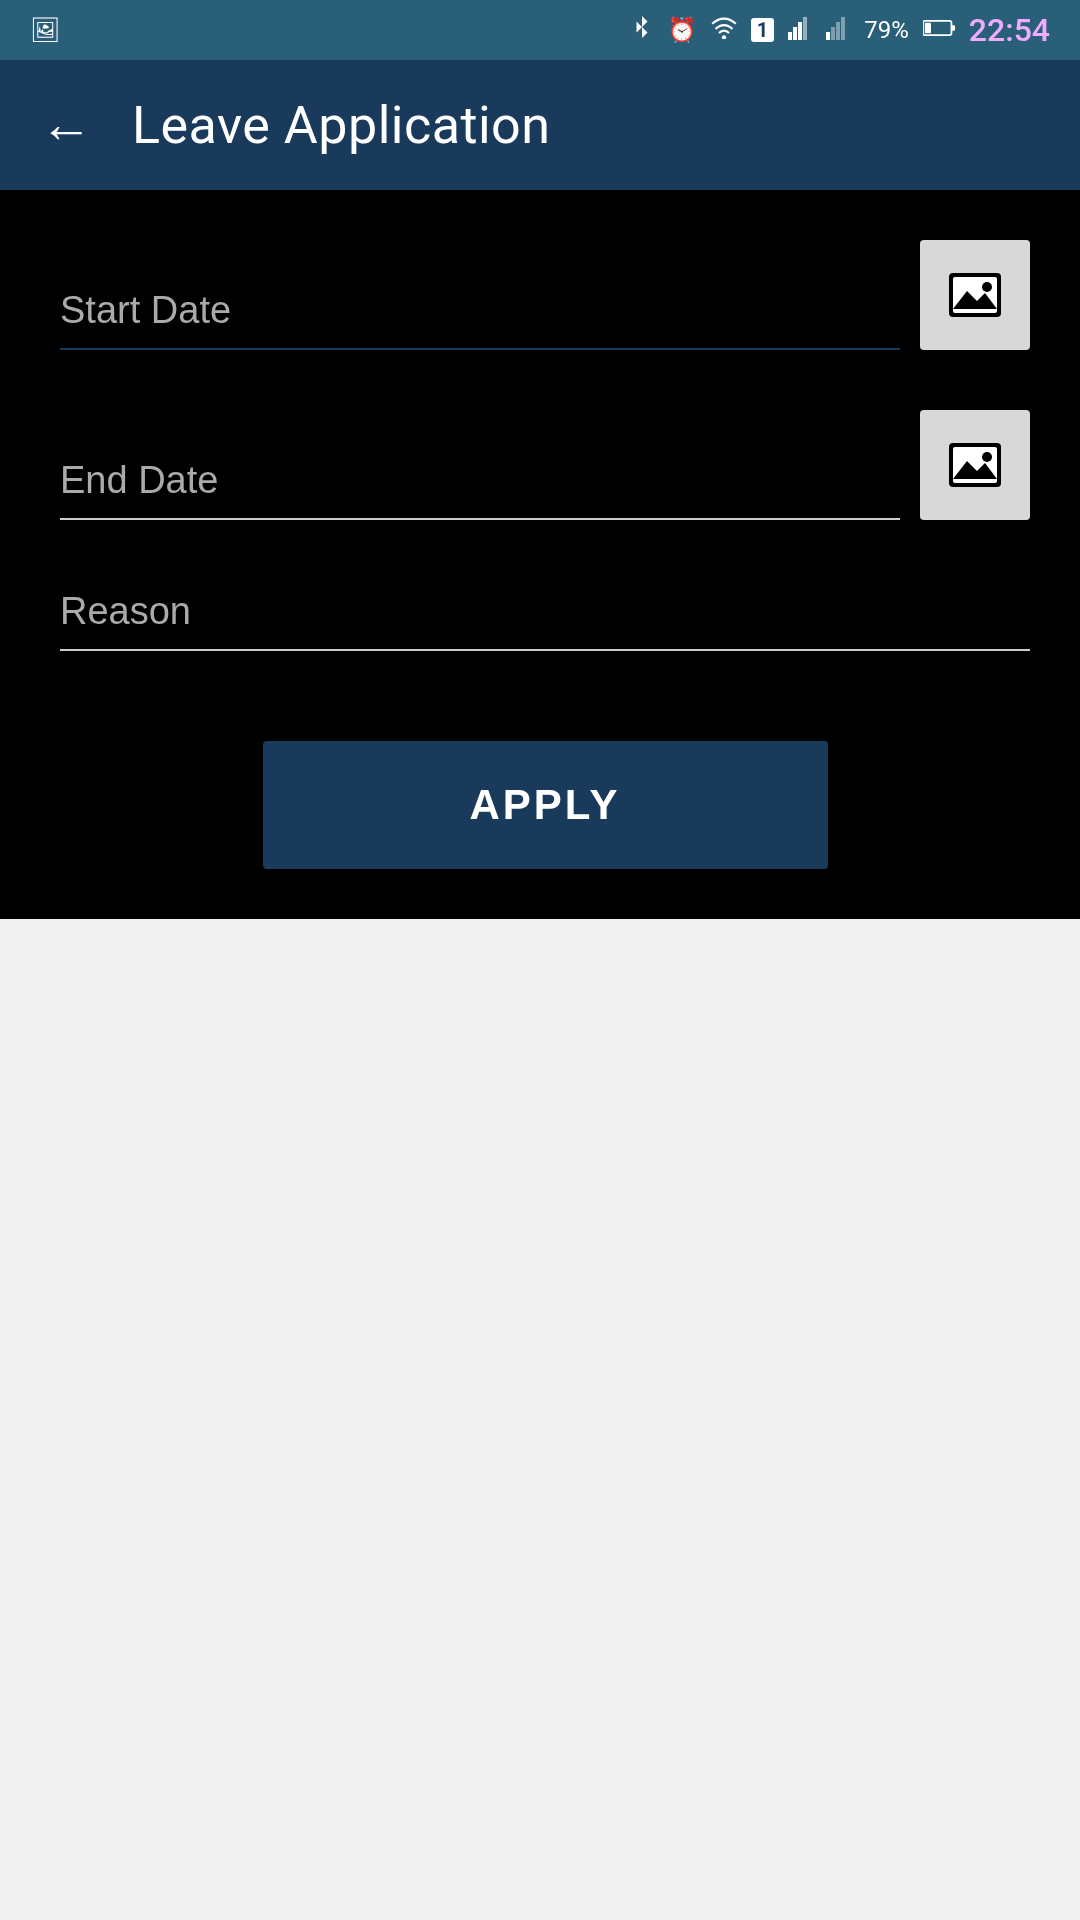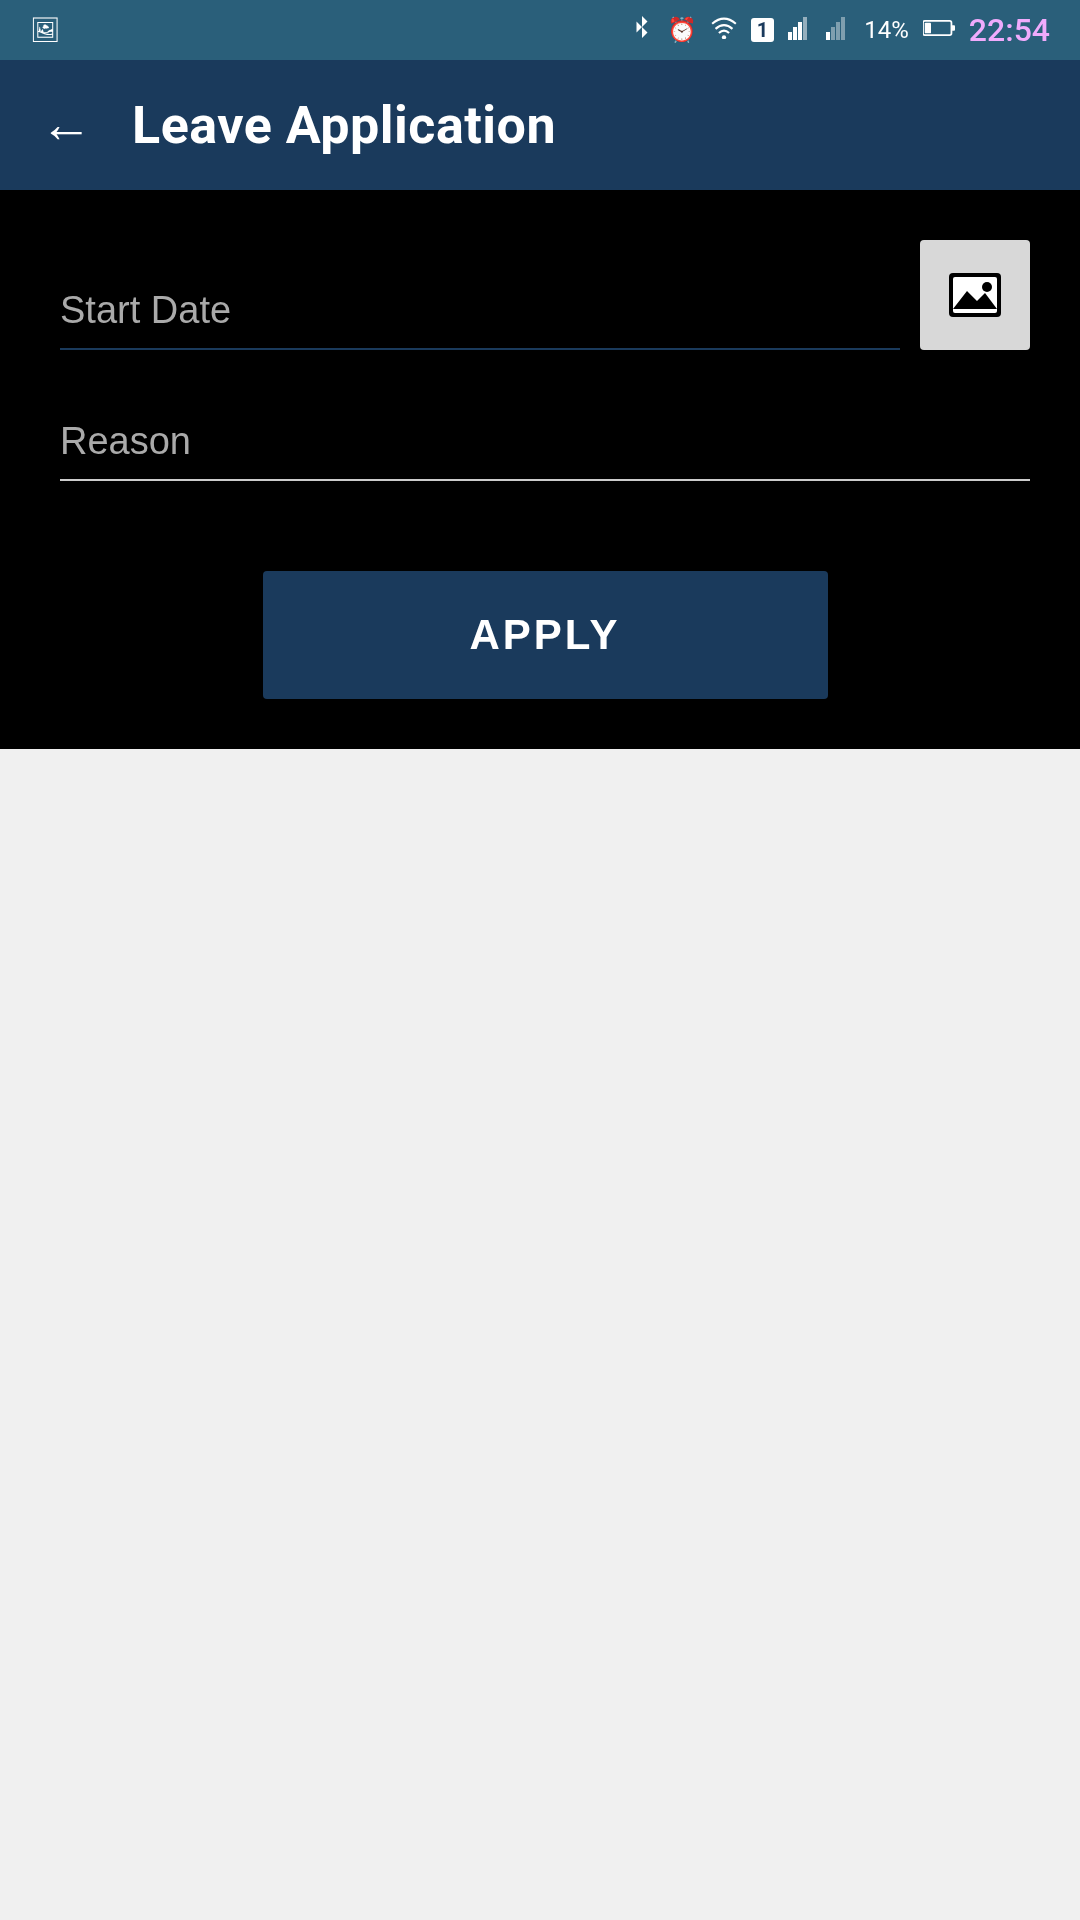--- a/index.html
+++ b/index.html
@@ -72,21 +72,21 @@
     .back-btn {
       color: white;
       font-size: 52px;
       cursor: pointer;
       line-height: 1;
     }
 
     .app-bar-title {
       color: white;
       font-size: 52px;
-      font-weight: 700;
+      font-weight: 400;
       letter-spacing: 0.5px;
     }
 
     
     .main-content {
       width: 100%;
       padding: 50px 50px 50px 60px;
       background-color: #000000;
       position: relative;
     }
@@ -213,21 +213,21 @@
       </svg>
     </span>
     <span class="status-icon">
       <svg width="24" height="24" viewBox="0 0 24 24">
         <rect x="0" y="16" width="4" height="8" fill="white"></rect>
         <rect x="5" y="11" width="4" height="13" fill="white" opacity="0.4"></rect>
         <rect x="10" y="6" width="4" height="18" fill="white" opacity="0.4"></rect>
         <rect x="15" y="1" width="4" height="23" fill="white" opacity="0.4"></rect>
       </svg>
     </span>
-    <span class="status-battery">14%</span>
+    <span class="status-battery">79%</span>
     <span class="status-icon">
       <svg width="32" height="20" viewBox="0 0 36 20">
         <rect x="0" y="2" width="32" height="16" rx="2" ry="2" fill="none" stroke="white" stroke-width="2"></rect>
         <rect x="32" y="7" width="4" height="6" fill="white" rx="1"></rect>
         <rect x="2" y="4" width="7" height="12" fill="white" rx="1"></rect>
       </svg>
     </span>
     <span class="status-time">22:54</span>
   </div>
 </div>
@@ -248,20 +248,33 @@
 
         <rect x="4" y="8" width="52" height="44" rx="4" fill="black"></rect>
         <rect x="8" y="12" width="44" height="36" rx="2" fill="white"></rect>
 
         <polygon points="8,44 22,26 32,36 40,28 52,44" fill="black"></polygon>
         <circle cx="42" cy="22" r="5" fill="black"></circle>
       </svg>
     </button>
   </div>
 
+  <div class="form-row">
+    <div class="form-field">
+      <input type="text" placeholder="End Date" style="">
+    </div>
+    <button class="calendar-btn">
+      <svg class="calendar-icon-svg" viewBox="0 0 60 60" fill="none" xmlns="http://www.w3.org/2000/svg">
+        <rect x="4" y="8" width="52" height="44" rx="4" fill="black"></rect>
+        <rect x="8" y="12" width="44" height="36" rx="2" fill="white"></rect>
+        <polygon points="8,44 22,26 32,36 40,28 52,44" fill="black"></polygon>
+        <circle cx="42" cy="22" r="5" fill="black"></circle>
+      </svg>
+    </button>
+  </div>
 
   <div class="reason-row">
     <input type="text" placeholder="Reason" style="">
   </div>
 
   <div class="apply-btn-container">
     <button class="apply-btn">APPLY</button>
   </div>
 
 </div>

